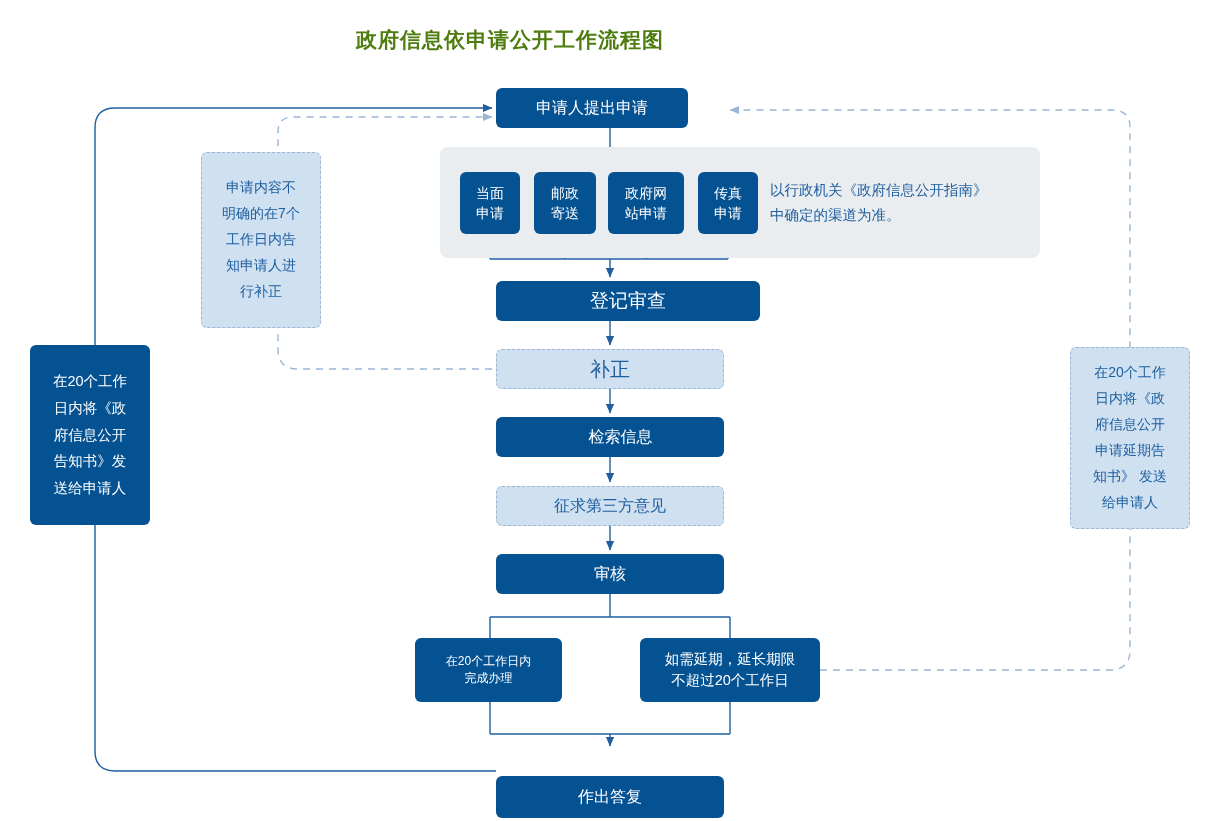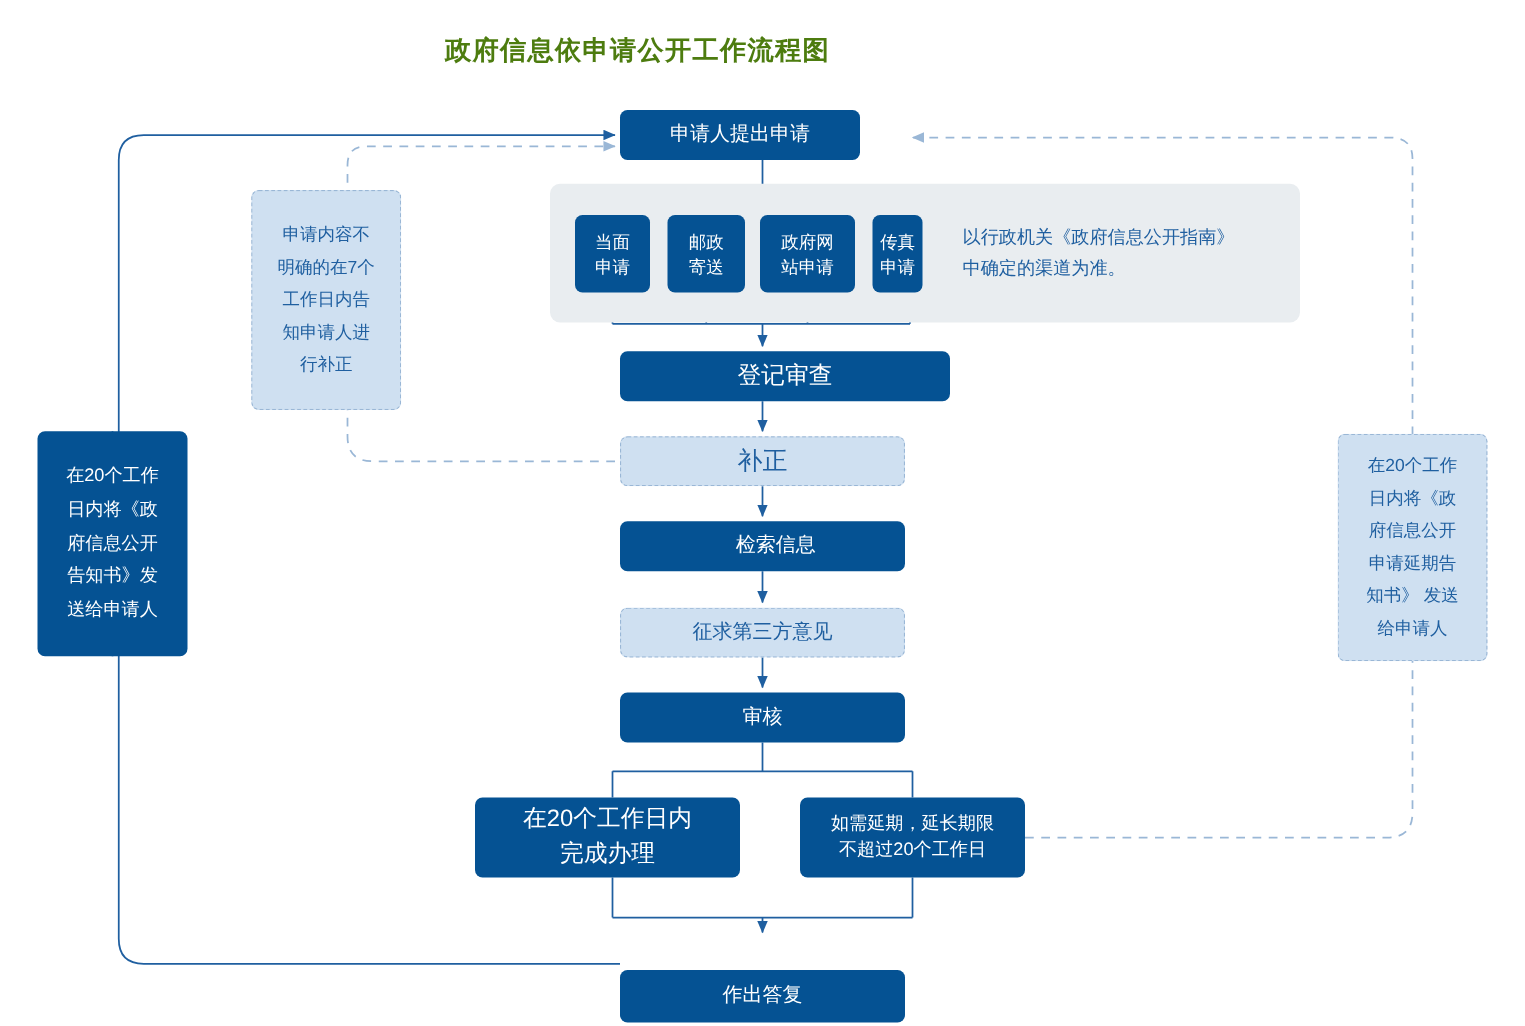--- a/index.html
+++ b/index.html
@@ -47,30 +47,30 @@
 
   #channel-panel{
     position:absolute;left:440px;top:147px;width:600px;height:111px;
     background:#e9edf0;border-radius:8px;z-index:1;
   }
 
   #n-apply{left:496px;top:88px;width:192px;height:40px;font-size:16px;}
   #n-ch1{left:460px;top:172px;width:60px;height:62px;font-size:14px;}
   #n-ch2{left:534px;top:172px;width:62px;height:62px;font-size:14px;}
   #n-ch3{left:608px;top:172px;width:76px;height:62px;font-size:14px;}
-  #n-ch4{left:698px;top:172px;width:40px;height:62px;font-size:14px;}
+  #n-ch4{left:698px;top:172px;width:60px;height:62px;font-size:14px;}
   #n-note{left:770px;top:168px;width:266px;height:70px;font-size:14.5px;justify-content:flex-start;text-align:left;line-height:1.7;}
 
   #n-register{left:496px;top:281px;width:264px;height:40px;font-size:19px;}
   #n-amend{left:496px;top:349px;width:228px;height:40px;font-size:20px;}
   #n-search{left:496px;top:417px;width:228px;height:40px;font-size:16px;padding-left:21px;}
   #n-third{left:496px;top:486px;width:228px;height:40px;font-size:16px;}
   #n-review{left:496px;top:554px;width:228px;height:40px;font-size:16px;}
 
-  #n-finish{left:380px;top:638px;width:212px;height:64px;font-size:19px;}
+  #n-finish{left:415px;top:638px;width:147px;height:64px;font-size:12px;}
   #n-extend{left:640px;top:638px;width:180px;height:64px;font-size:14.5px;}
   #n-reply{left:496px;top:776px;width:228px;height:42px;font-size:16px;}
 
   #n-left-blue{left:30px;top:345px;width:120px;height:180px;font-size:14.5px;line-height:1.85;}
   #n-left-note{left:201px;top:152px;width:120px;height:176px;font-size:14px;line-height:1.85;}
   #n-right-note{left:1070px;top:347px;width:120px;height:182px;font-size:14px;line-height:1.85;}
 </style>
 </head>
 <body>
 

